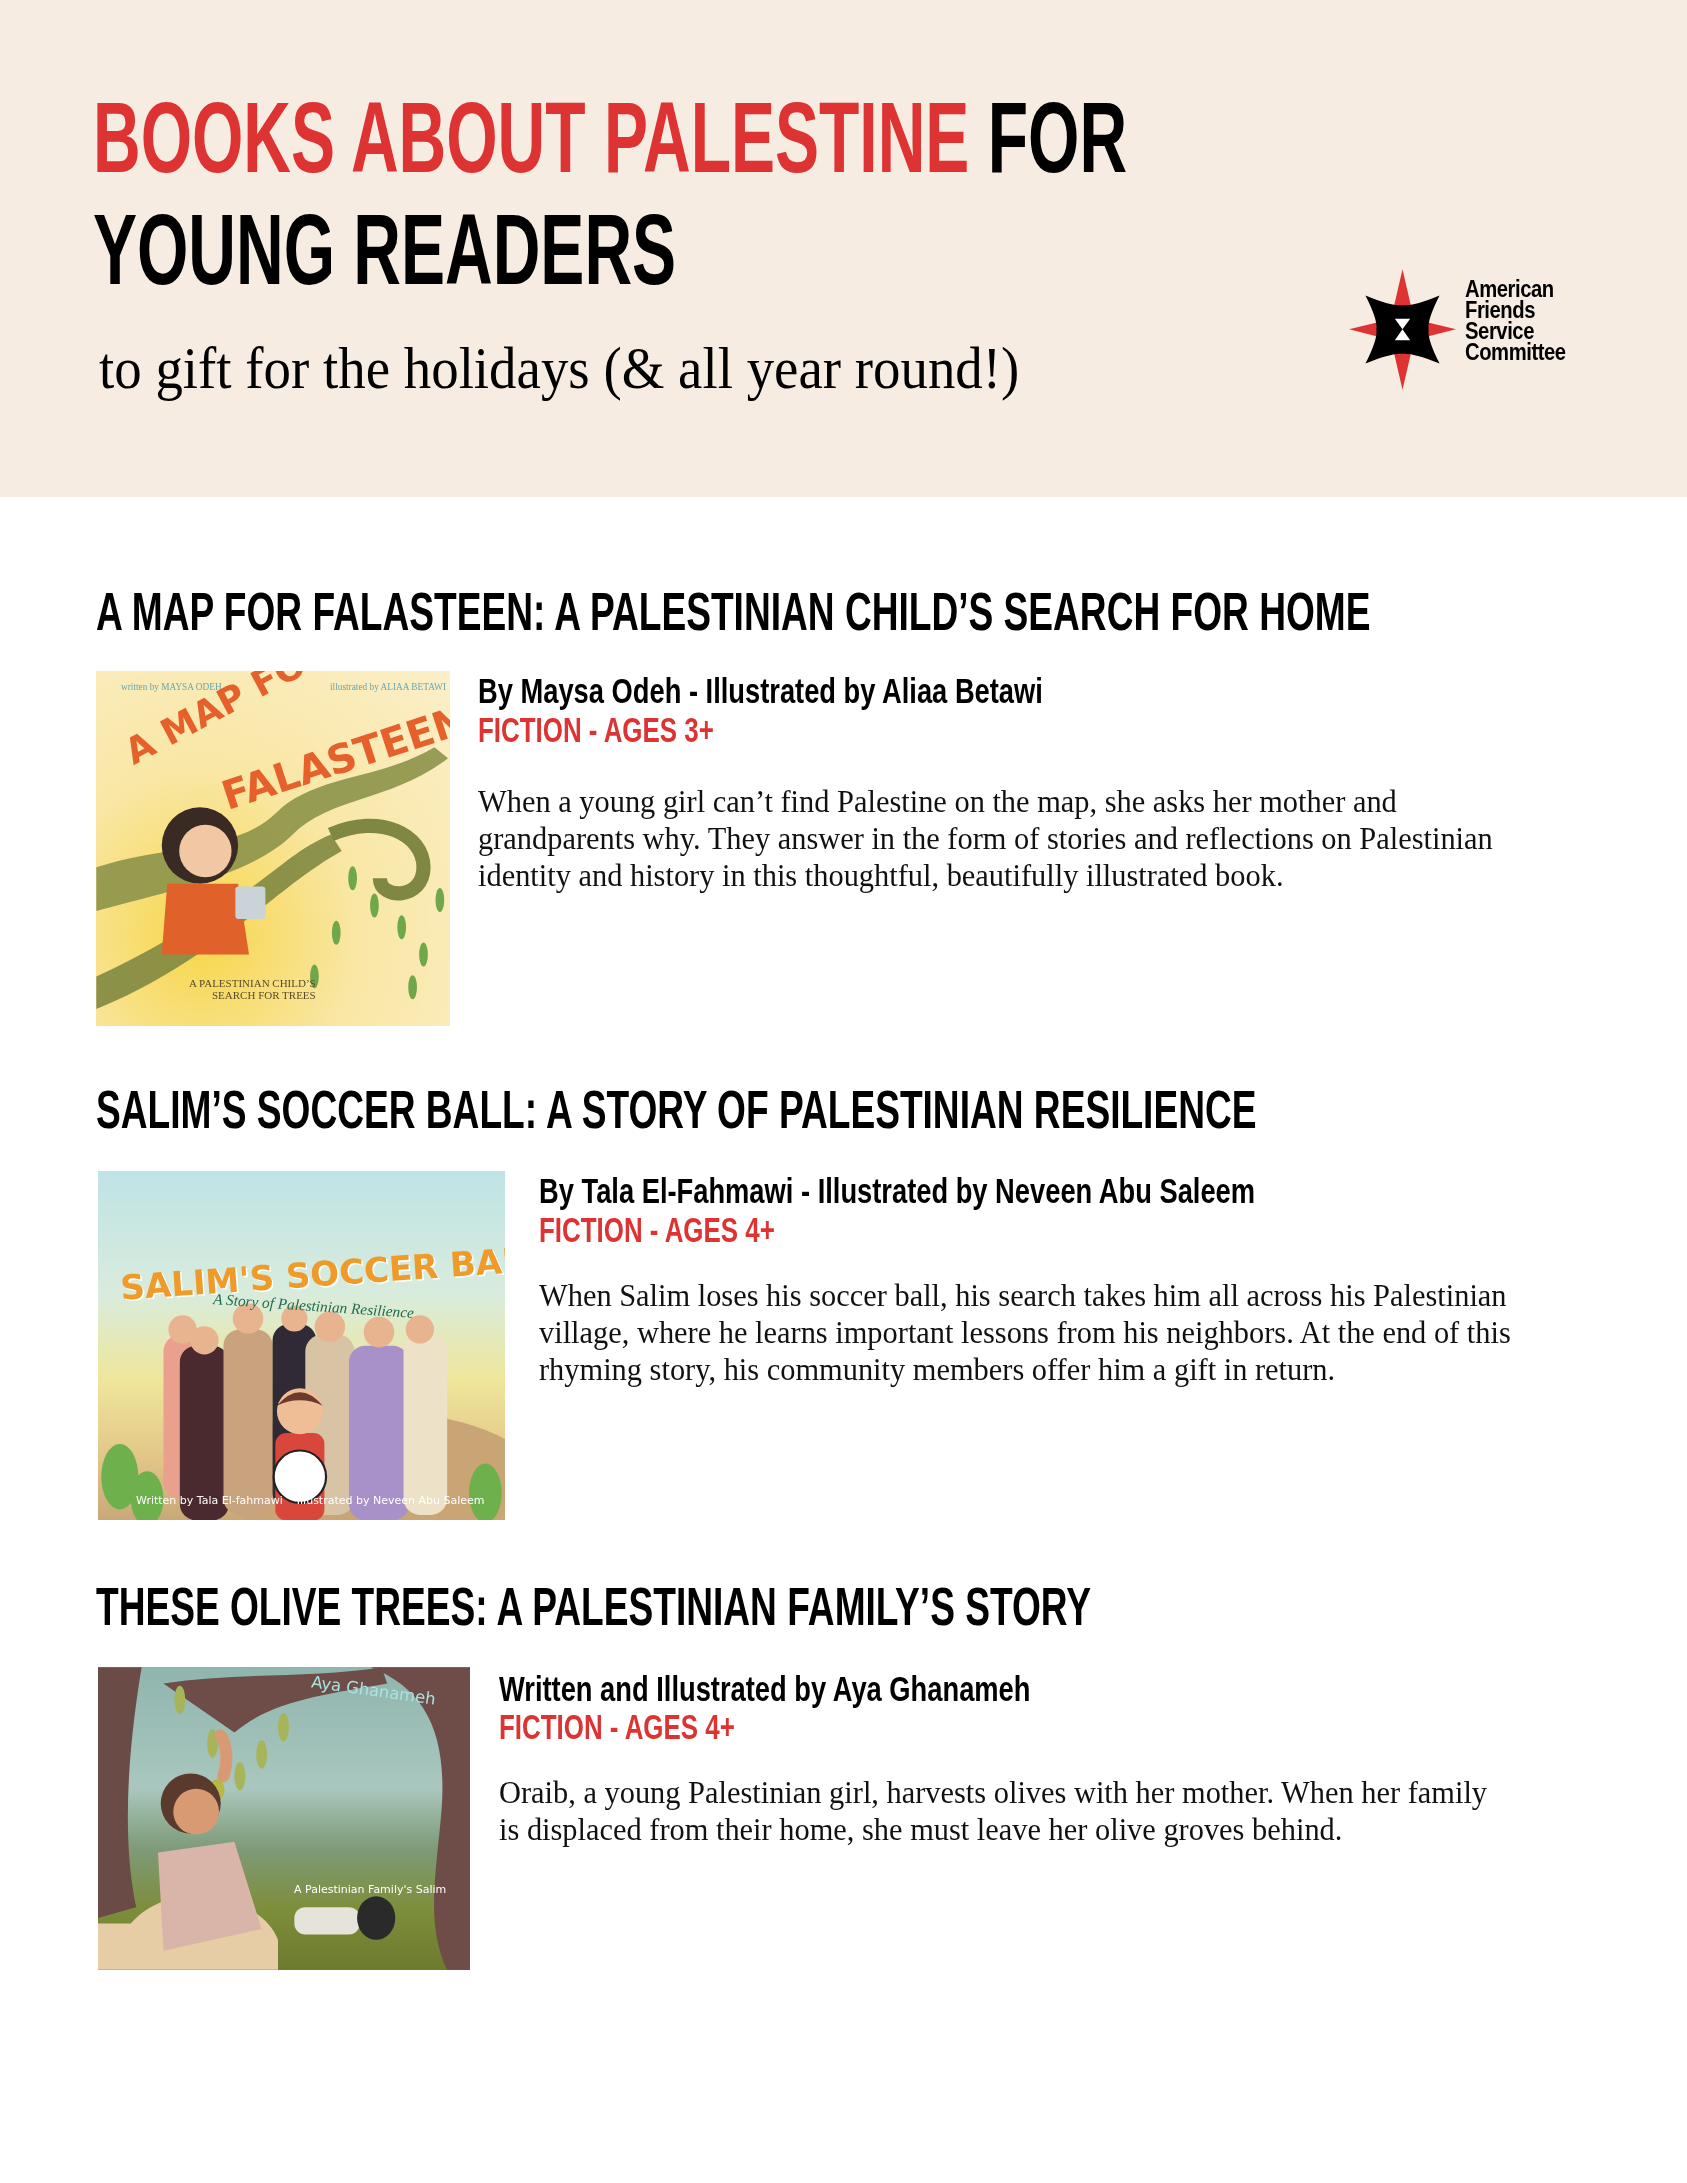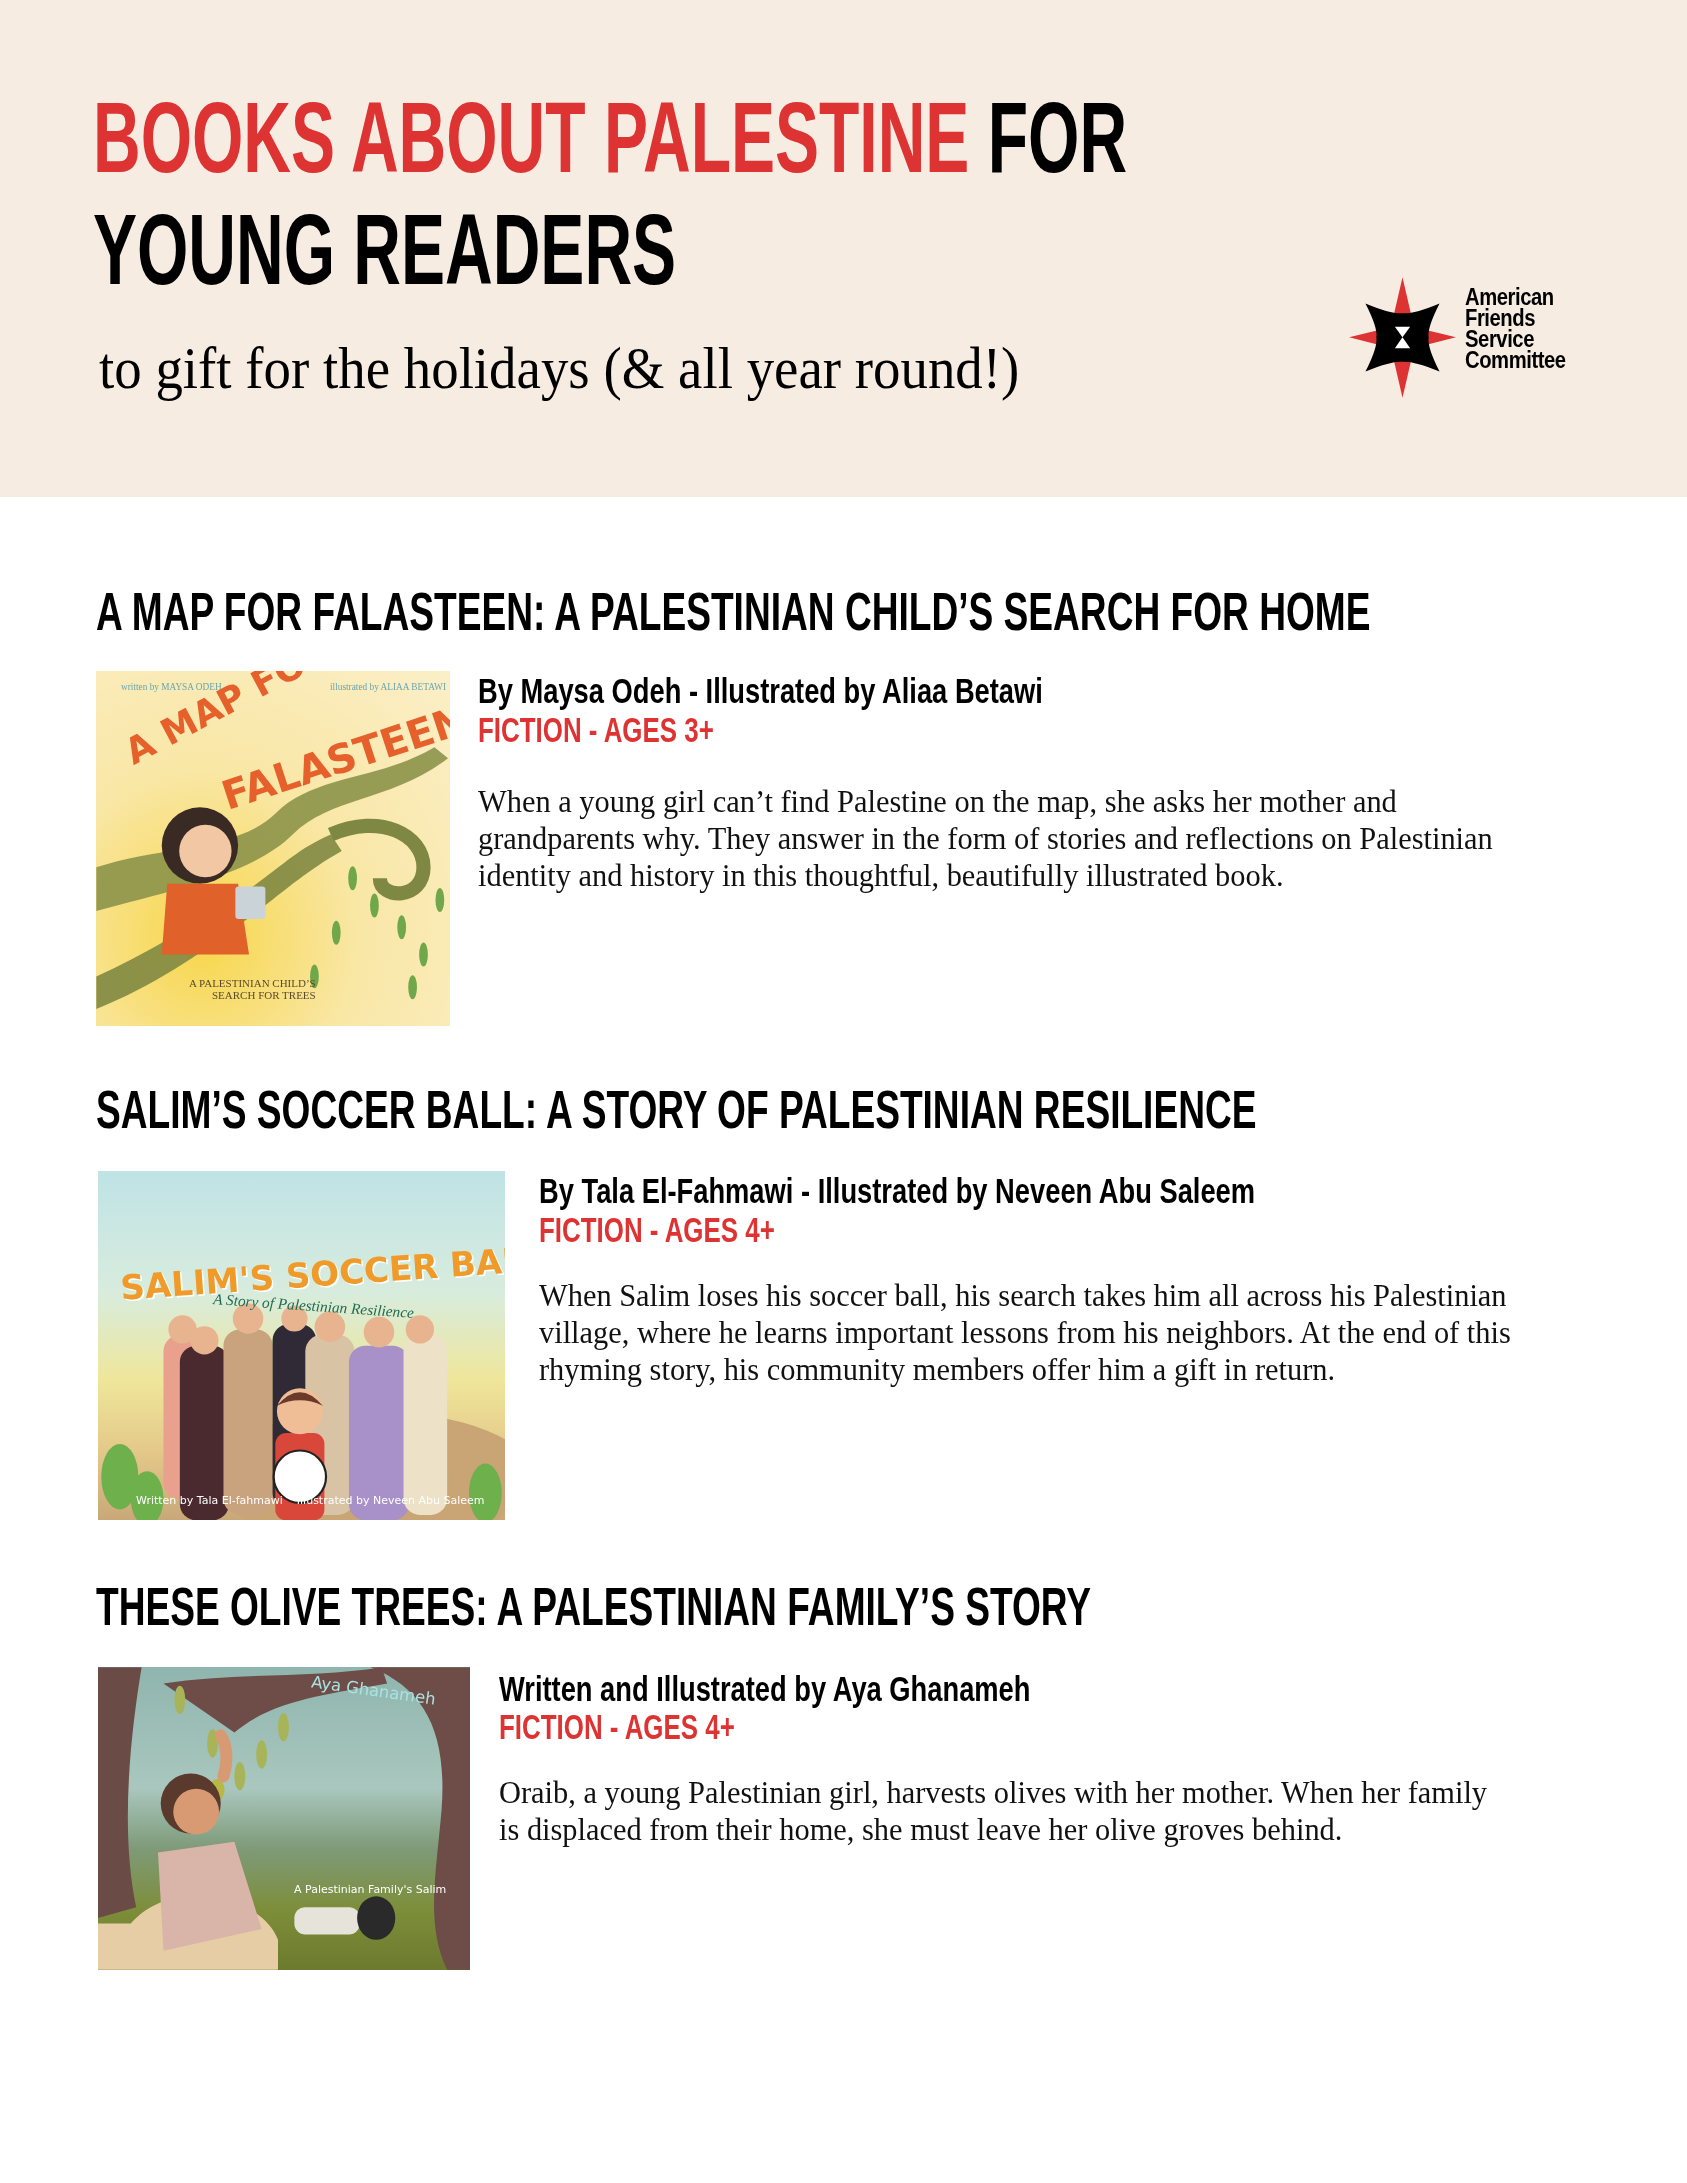--- a/index.html
+++ b/index.html
@@ -26,21 +26,21 @@
     transform: scaleX(0.66);
   }
   .title-red { color: #DD3333; }
   .subtitle {
     position: absolute; left: 99px; top: 333px;
     font-family: "Liberation Serif", "DejaVu Serif", serif;
     font-size: 59px; line-height: 71px;
     white-space: nowrap;
     transform: scaleX(0.93); transform-origin: left top;
   }
-  .logo { position: absolute; left: 1348px; top: 276px; width: 240px; height: 123px; }
+  .logo { position: absolute; left: 1348px; top: 268px; width: 240px; height: 123px; }
   .logo-text {
     position: absolute; left: 117px; top: 11px;
     font-family: "Liberation Sans", sans-serif; font-weight: 700;
     font-size: 23px; line-height: 21px; letter-spacing: -0.5px;
     transform: scaleX(0.88); transform-origin: left top;
   }
   .logo-text div { white-space: nowrap; }
 
   .book-heading {
     position: absolute; left: 96px;

